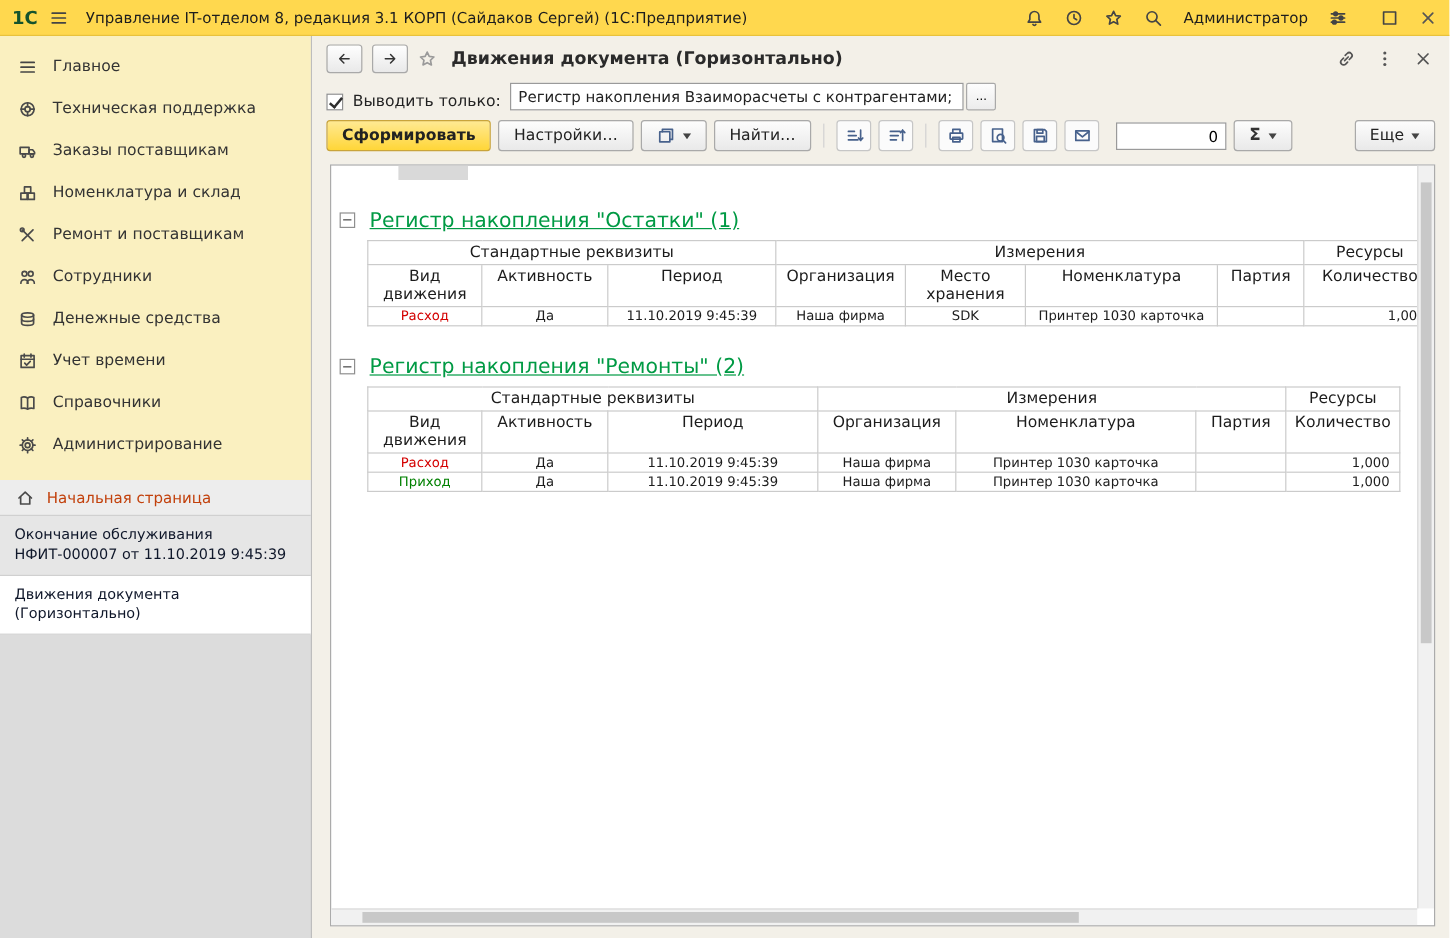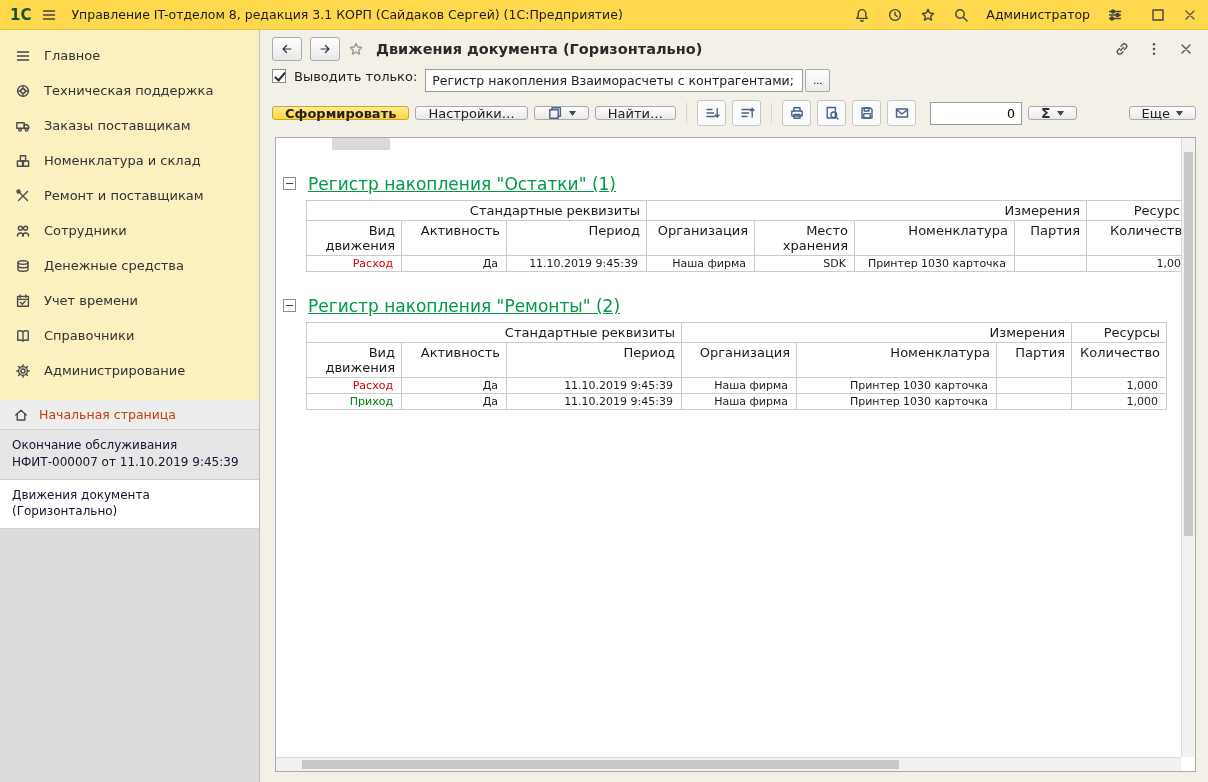--- a/index.html
+++ b/index.html
@@ -36,33 +36,33 @@
   
   .main { flex:1; min-width:0; background:#F3F0E8; display:flex; flex-direction:column; }
 
   .win-header { height:38px; display:flex; align-items:center; gap:8px; padding:0 12px; }
   .nav-btn { width:30px; height:24px; display:inline-flex; align-items:center; justify-content:center;
     background:linear-gradient(#FEFEFE,#E9E9E9); border:1px solid #A9A9A9; border-radius:3px; padding:0; }
   .win-title { font-size:14.5px; font-weight:bold; color:#2a2a2a; margin-left:4px; white-space:nowrap; }
   .spacer { flex:1; }
   .win-icons { display:flex; gap:16px; align-items:center; margin-right:2px; }
 
-  .filter-row { display:flex; align-items:flex-start; gap:8px; padding:1px 12px 6px; }
+  .filter-row { display:flex; align-items:flex-end; gap:8px; padding:1px 12px 6px; }
   .checkbox { width:14px; height:14px; background:#fff; border:1px solid #8f8f8f; position:relative; flex:none; }
   .checkbox.checked::after { content:""; position:absolute; left:4px; top:0;
     width:4px; height:9px; border:solid #2e2e2e; border-width:0 2px 2px 0; transform:rotate(40deg); }
   .filter-label { font-size:13px; color:#222; }
   .filter-field { display:flex; align-items:center; }
   .filter-field input { width:378px; height:23px; border:1px solid #9a9a9a; background:#fff;
     font-family:"DejaVu Sans",sans-serif; font-size:12.5px; padding:0 6px; color:#222; }
   .mini-btn { width:25px; height:23px; border:1px solid #a9a9a9; margin-left:2px; border-radius:2px;
     background:linear-gradient(#FDFDFD,#ECECEC); font-size:11px; line-height:1; padding:0; }
 
   .toolbar { display:flex; align-items:center; gap:6px; padding:2px 12px 9px; }
-  .btn { height:14px; padding:0 12px; border:1px solid #A9A9A9; border-radius:3px;
+  .btn { height:26px; padding:0 12px; border:1px solid #A9A9A9; border-radius:3px;
     background:linear-gradient(#FDFDFD,#E9E9E9); font-family:"DejaVu Sans",sans-serif;
     font-size:13px; color:#222; display:inline-flex; align-items:center; gap:6px; }
   .btn.primary { font-weight:bold; background:linear-gradient(#FFE993,#FFD638); border-color:#C9A43B; }
   .flat-btn { width:29px; height:26px; border:1px solid #C6C6C6; border-radius:3px; background:#FBFBFB;
     display:inline-flex; align-items:center; justify-content:center; padding:0; }
   .sep { width:1px; height:20px; background:#D2D2D2; margin:0 4px; }
   .counter { width:92px; height:23px; border:1px solid #9a9a9a; text-align:right;
     font-family:"DejaVu Sans",sans-serif; font-size:12.5px; padding:0 6px; margin-left:8px; }
   .sigma { font-size:14px; font-weight:bold; color:#333; }
 
@@ -73,21 +73,21 @@
     overflow:hidden; padding:12px 0 0 30px; }
   .corner-stub { position:absolute; left:56px; top:0; width:58px; height:12px; background:#D9D9D9; }
   .report-title { font-size:23px; font-weight:500; margin:8px 0 0 2px; white-space:nowrap; }
   .section { position:relative; margin-top:24px; }
   .section-heading { font-size:17px; text-decoration:underline; margin:0 0 6px 2px;
     white-space:nowrap; cursor:pointer; }
   .collapse-box { position:absolute; left:-23px; top:3px; width:13px; height:13px;
     border:1px solid #8f8f8f; background:#fff; font-size:11px; line-height:11px;
     text-align:center; color:#333; cursor:pointer; }
   table.report { border-collapse:collapse; table-layout:fixed; }
-  .report th, .report td { border:1px solid #CBCBCB; padding:2px 6px; text-align:right;
+  .report th, .report td { border:1px solid #CBCBCB; padding:2px 6px; text-align:center;
     font-weight:normal; overflow:hidden; white-space:nowrap; color:#1c1c1c; }
   .report thead tr.group th { font-size:13px; height:20px; }
   .report thead tr.cols th { font-size:13px; vertical-align:top; height:34px; white-space:normal; }
   .report tbody td { font-size:11px; padding:1px 8px; height:16px; }
   .report td.num { text-align:right; }
 
   .vscroll { position:absolute; top:0; right:0; bottom:14px; width:14px;
     background:#F1F1F1; border-left:1px solid #DADADA; }
   .vthumb { position:absolute; top:14px; left:2px; right:2px; height:62%; background:#C8C8C8; }
   .hscroll { position:absolute; left:0; right:14px; bottom:0; height:14px;

